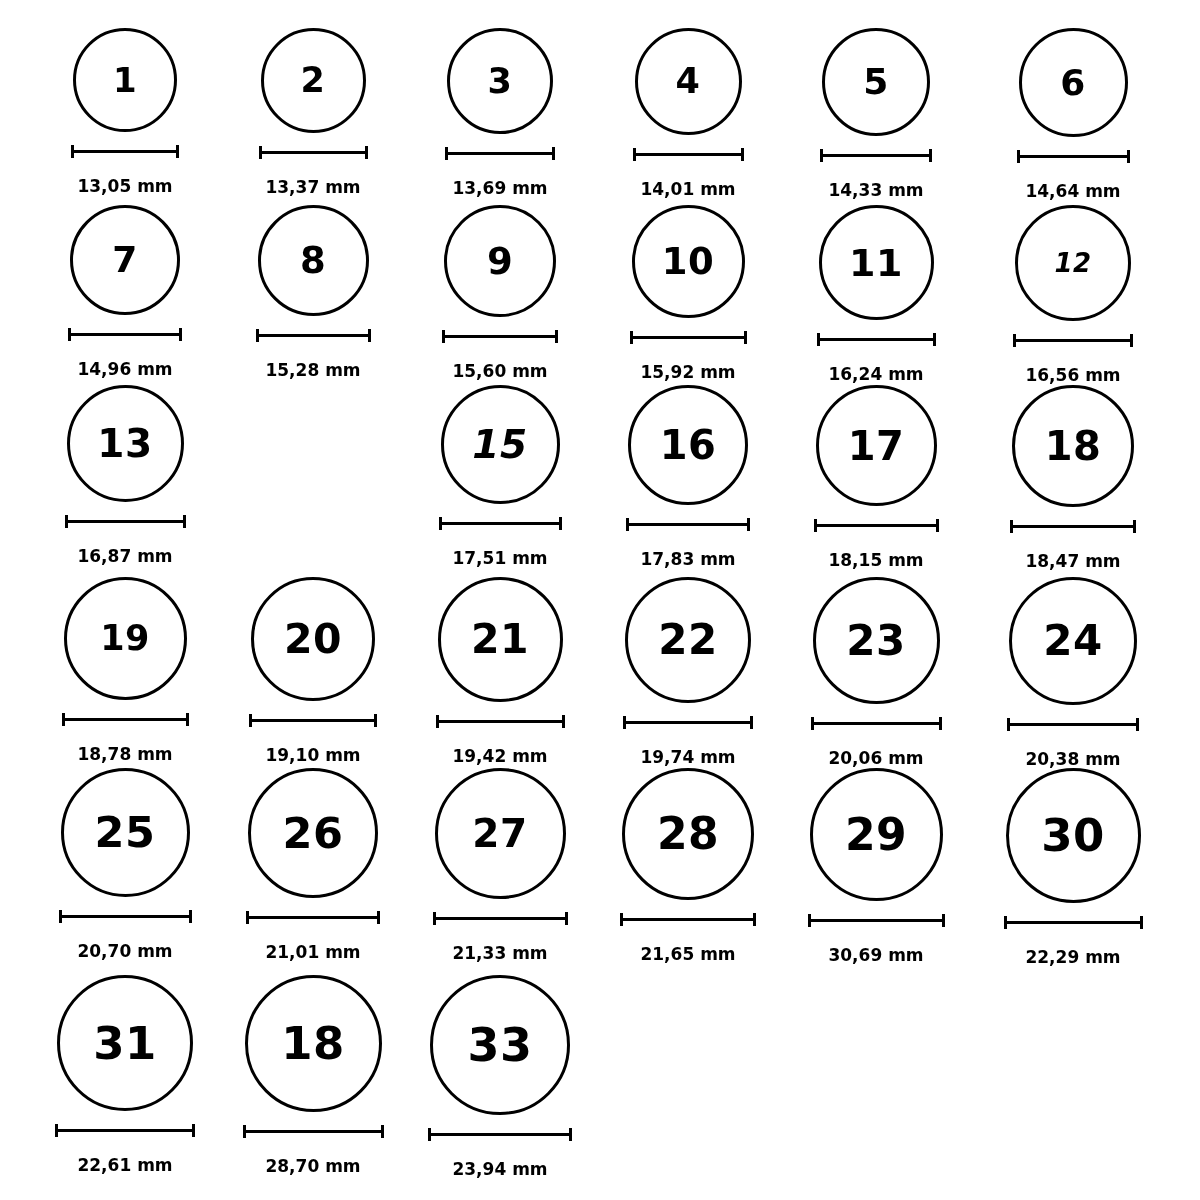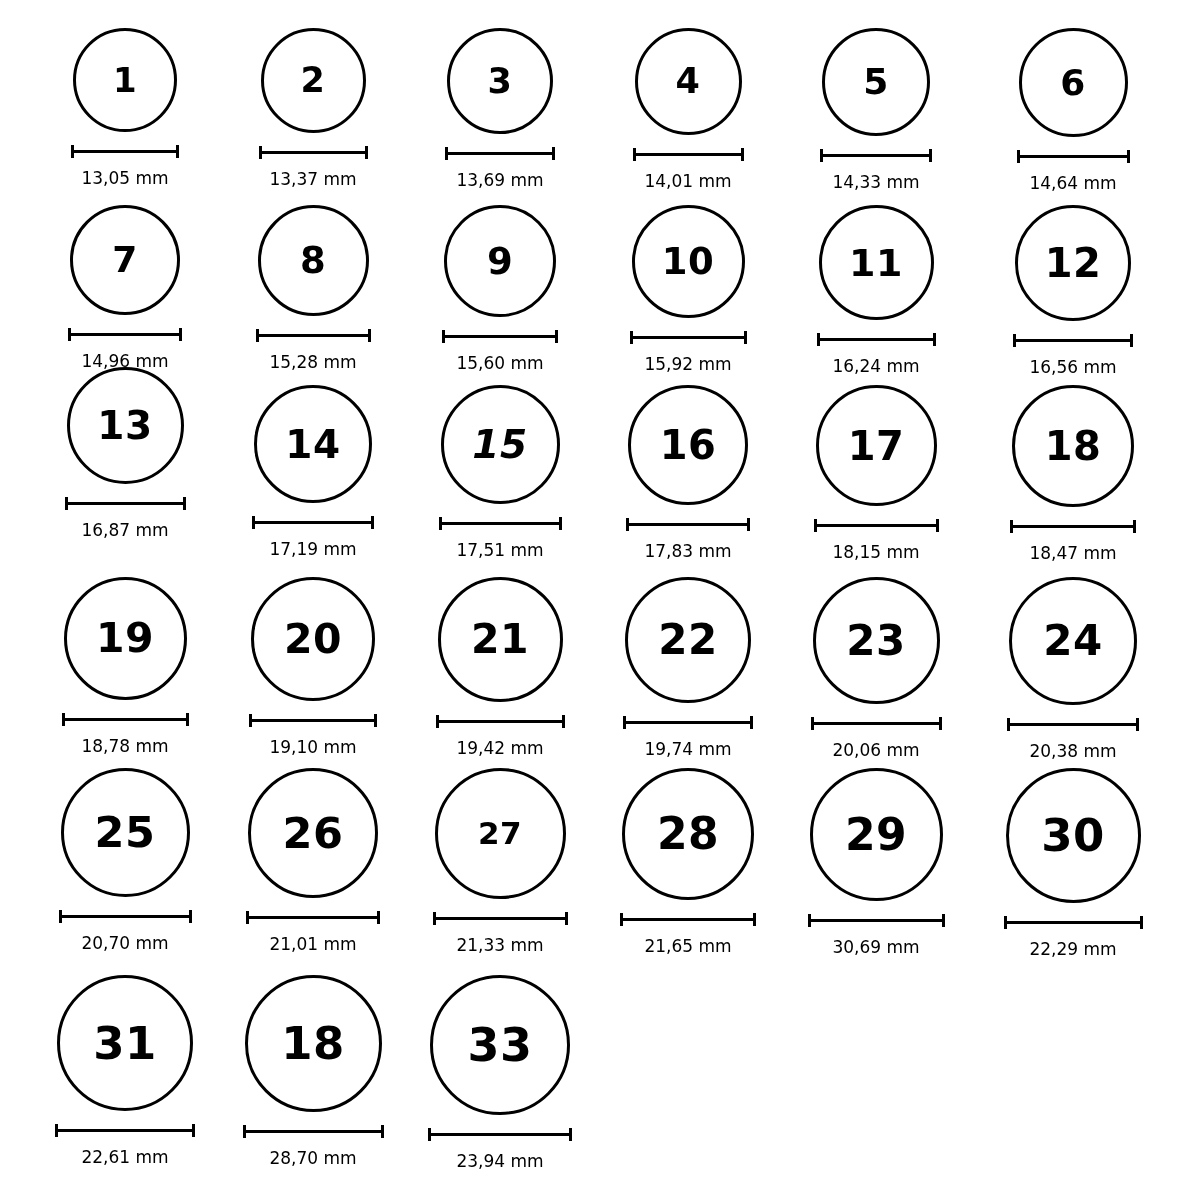--- a/index.html
+++ b/index.html
@@ -67,24 +67,24 @@
     position: absolute;
     top: 0;
     width: 3px;
     height: 13px;
     background: #000000;
   }
   .tick-left { left: 0; }
   .tick-right { right: 0; }
   .ring-label {
     font-size: 17px;
-    font-weight: 400;
+    font-weight: 700;
     color: #000000;
     white-space: nowrap;
-    margin-top: 12px;
+    margin-top: 20px;
     line-height: 1;
   }
 </style>
 </head>
 <body>
 
 <div id="chart">
     <div class="ring-cell" style="left: 50px; top: 28px; width: 150px;">
       <div class="ring-circle" style="width: 104px; height: 104px;">
         <span class="ring-number" style="font-size: 34px;">1</span>
@@ -212,53 +212,41 @@
       <div class="measure" style="width: 119px; margin-top: 12px;">
         <div class="measure-bar">
           <span class="tick tick-left"></span>
           <span class="tick tick-right"></span>
         </div>
       </div>
       <div class="ring-label">16,24 mm</div>
     </div>
     <div class="ring-cell" style="left: 998px; top: 205px; width: 150px;">
       <div class="ring-circle" style="width: 116px; height: 116px;">
-        <span class="ring-number" style="font-size: 40px;">12</span>
+        <span class="ring-number" style="font-size: 26px; font-style: italic;">12</span>
       </div>
       <div class="measure" style="width: 120px; margin-top: 12px;">
         <div class="measure-bar">
           <span class="tick tick-left"></span>
           <span class="tick tick-right"></span>
         </div>
       </div>
       <div class="ring-label">16,56 mm</div>
     </div>
-    <div class="ring-cell" style="left: 50px; top: 367px; width: 150px; text-align: right;">
+    <div class="ring-cell" style="left: 50px; top: 385px; width: 150px; text-align: right;">
       <div class="ring-circle" style="width: 117px; height: 117px;">
         <span class="ring-number" style="font-size: 39px;">13</span>
       </div>
       <div class="measure" style="width: 121px; margin-top: 12px;">
         <div class="measure-bar">
           <span class="tick tick-left"></span>
           <span class="tick tick-right"></span>
         </div>
       </div>
       <div class="ring-label">16,87 mm</div>
-    </div>
-    <div class="ring-cell" style="left: 238px; top: 385px; width: 150px;">
-      <div class="ring-circle" style="width: 118px; height: 118px;">
-        <span class="ring-number" style="font-size: 39px;">14</span>
-      </div>
-      <div class="measure" style="width: 122px; margin-top: 12px;">
-        <div class="measure-bar">
-          <span class="tick tick-left"></span>
-          <span class="tick tick-right"></span>
-        </div>
-      </div>
-      <div class="ring-label">17,19 mm</div>
     </div>
     <div class="ring-cell" style="left: 425px; top: 385px; width: 150px;">
       <div class="ring-circle" style="width: 119px; height: 119px;">
         <span class="ring-number" style="font-size: 39px; font-style: italic;">15</span>
       </div>
       <div class="measure" style="width: 123px; margin-top: 12px;">
         <div class="measure-bar">
           <span class="tick tick-left"></span>
           <span class="tick tick-right"></span>
         </div>
@@ -296,21 +284,21 @@
       <div class="measure" style="width: 126px; margin-top: 12px;">
         <div class="measure-bar">
           <span class="tick tick-left"></span>
           <span class="tick tick-right"></span>
         </div>
       </div>
       <div class="ring-label">18,47 mm</div>
     </div>
     <div class="ring-cell" style="left: 50px; top: 577px; width: 150px;">
       <div class="ring-circle" style="width: 123px; height: 123px;">
-        <span class="ring-number" style="font-size: 41px;">19</span>
+        <span class="ring-number" style="font-size: 35px;">19</span>
       </div>
       <div class="measure" style="width: 127px; margin-top: 12px;">
         <div class="measure-bar">
           <span class="tick tick-left"></span>
           <span class="tick tick-right"></span>
         </div>
       </div>
       <div class="ring-label">18,78 mm</div>
     </div>
     <div class="ring-cell" style="left: 238px; top: 577px; width: 150px;">
@@ -392,21 +380,21 @@
       <div class="measure" style="width: 134px; margin-top: 12px;">
         <div class="measure-bar">
           <span class="tick tick-left"></span>
           <span class="tick tick-right"></span>
         </div>
       </div>
       <div class="ring-label">21,01 mm</div>
     </div>
     <div class="ring-cell" style="left: 425px; top: 768px; width: 150px;">
       <div class="ring-circle" style="width: 131px; height: 131px;">
-        <span class="ring-number" style="font-size: 31px;">27</span>
+        <span class="ring-number" style="font-size: 39px;">27</span>
       </div>
       <div class="measure" style="width: 135px; margin-top: 12px;">
         <div class="measure-bar">
           <span class="tick tick-left"></span>
           <span class="tick tick-right"></span>
         </div>
       </div>
       <div class="ring-label">21,33 mm</div>
     </div>
     <div class="ring-cell" style="left: 613px; top: 768px; width: 150px;">

